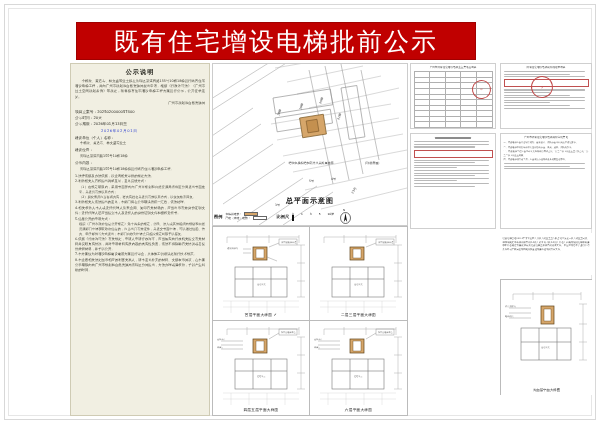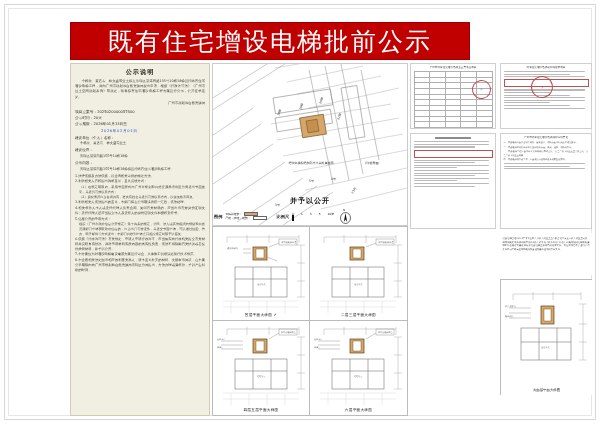--- a/index.html
+++ b/index.html
@@ -18,21 +18,21 @@
     position:absolute;left:4px;top:4px;width:592px;height:416px;
     border:1px solid #d8d8d8;box-sizing:border-box;background:#fff;
   }
   .sheet-frame2{
     position:absolute;left:8px;top:8px;width:584px;height:408px;
     border:1px solid #e6e6e6;box-sizing:border-box;
   }
 
   
   .banner{
-    position:absolute;left:70px;top:22px;width:400px;height:38px;
+    position:absolute;left:76px;top:22px;width:400px;height:38px;
     background:#c00000;
     display:flex;align-items:center;justify-content:center;
     box-shadow:0 0 0 1px #a00000 inset;
   }
   .banner-text{
     color:#ffffff;font-size:25px;letter-spacing:2px;line-height:1;
     font-weight:400;white-space:nowrap;
   }
 
   
@@ -234,21 +234,21 @@
         <text x="108" y="40" transform="rotate(-70 108 40)">20梯</text>
         <text x="126" y="56" transform="rotate(-70 126 56)">21梯</text>
         <text x="96" y="118">5号</text>
         <text x="118" y="116">4号</text>
         <text x="62" y="142">3号</text>
         <text x="140" y="130" transform="rotate(-60 140 130)">23号</text>
       </g>
     </svg>
   </div>
 
-  <div class="sp-caption">并予以公开</div>
+  <div class="sp-caption">总平面示意图</div>
 
   <div class="legend-row">
     <span class="lg-label">图例</span>
     <span class="lg-swatches">
       <span class="lg-s">
         <span class="lg-t">本栋拟建筑：</span>
         <span class="sw fill"></span>
       </span>
       <span class="lg-s">
         <span class="lg-t">已建（存建）建筑：</span>

